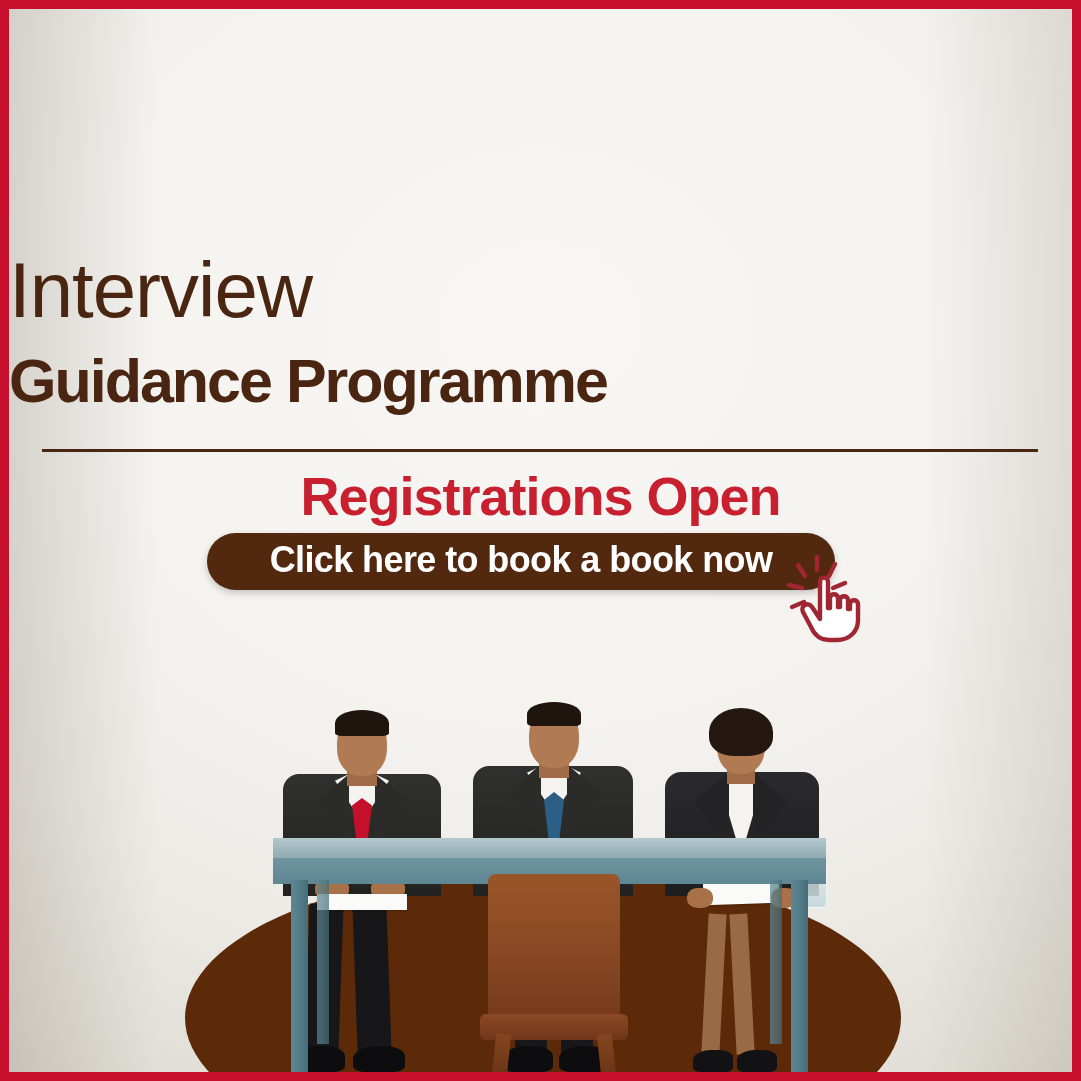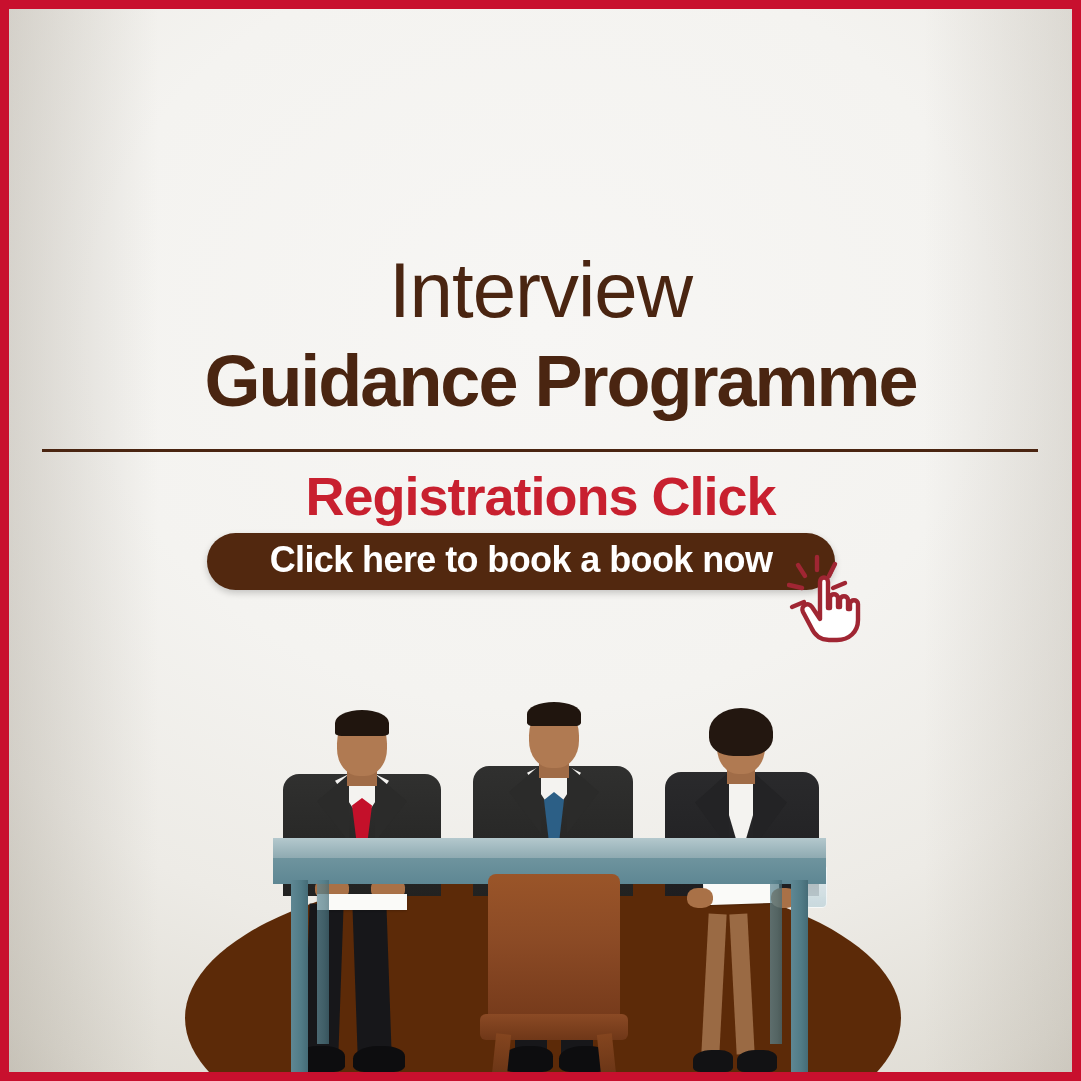--- a/index.html
+++ b/index.html
@@ -33,33 +33,32 @@
     position:absolute; inset:0;
     background:
       linear-gradient(90deg, rgba(150,142,128,.30) 0%, rgba(150,142,128,0) 14%,
                               rgba(150,142,128,0) 86%, rgba(150,142,128,.22) 100%);
     pointer-events:none;
   }
 
   
   .headline{
     position:absolute; left:0; right:0; top:238px;
-    text-align:center; z-index:6;
+    text-align:left; z-index:6;
   }
   .title-line1{
     font-size:78px; line-height:86px;
     font-weight:400; letter-spacing:-1px;
     color:#4A2511;
   }
   .title-line2{
-    font-size:72px; line-height:96px;
+    font-size:61px; line-height:96px;
     font-weight:800; letter-spacing:-2px;
     color:#4A2511;
     white-space:nowrap;
-    margin-left:40px;
   }
   .rule{
     position:absolute; left:33px; top:440px;
     width:996px; height:3px;
     background:#4A2511;
     z-index:6;
   }
   .subtitle{
     position:absolute; left:0; right:0; top:456px;
     text-align:center; z-index:6;
@@ -193,21 +192,21 @@
 <div id="poster">
   <div id="canvas">
 
     <div class="headline">
       <div class="title-line1">Interview</div>
       <div class="title-line2">Guidance Programme</div>
     </div>
 
     <div class="rule"></div>
 
-    <div class="subtitle">Registrations Click</div>
+    <div class="subtitle">Registrations Open</div>
 
     <div class="cta">
       <span class="cta-label">Click here to book a book now</span>
     </div>
 
     <svg class="cursor-icon" viewBox="0 0 100 92">
       <g stroke="#A02633" stroke-width="4.4" stroke-linecap="round" fill="none">
         <line x1="30" y1="5" x2="30" y2="18"></line>
         <line x1="11" y1="13" x2="18" y2="24"></line>
         <line x1="2" y1="33" x2="15" y2="36"></line>

